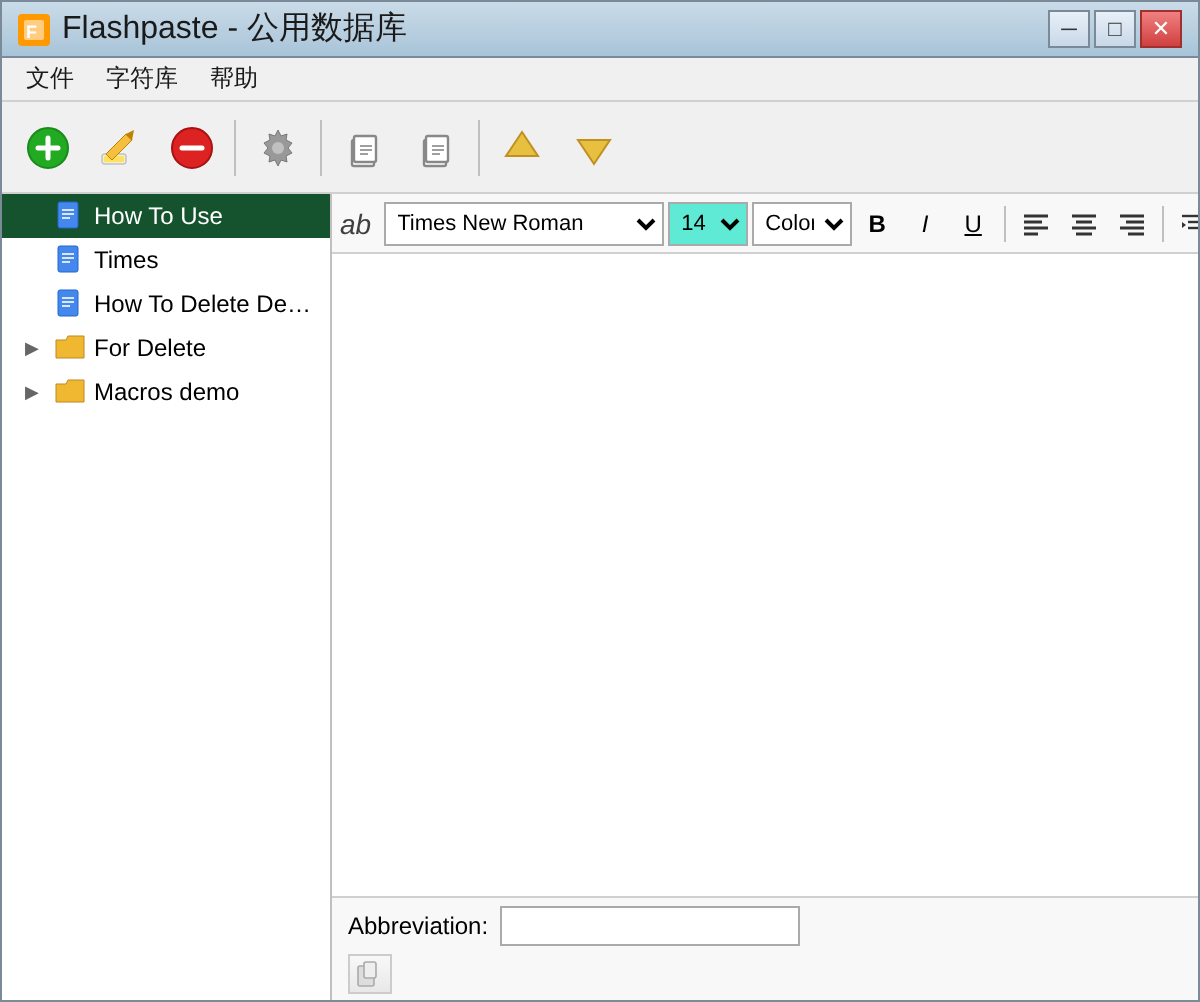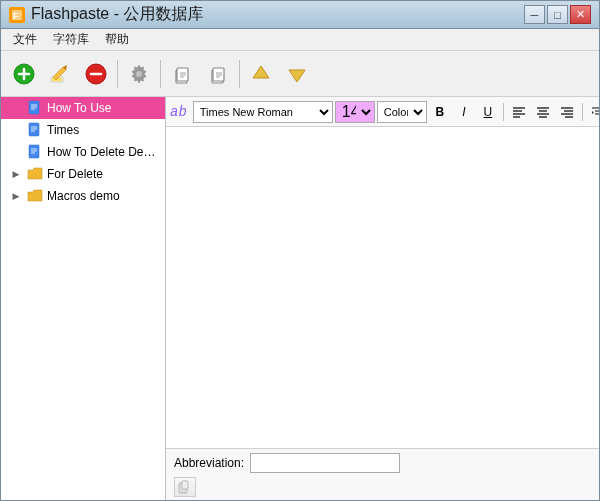--- a/index.html
+++ b/index.html
@@ -136,21 +136,21 @@
       align-items: center;
       height: 22px;
       padding-left: 8px;
       cursor: pointer;
       font-size: 12px;
       gap: 4px;
       white-space: nowrap;
       overflow: hidden;
     }
     .tree-item.selected {
-      background: #ec4899;
+      background: #14532d;
       color: white;
     }
     .tree-item .expander {
       width: 14px;
       height: 14px;
       display: flex;
       align-items: center;
       justify-content: center;
       font-size: 9px;
       color: #666;
@@ -181,37 +181,37 @@
       align-items: center;
       padding: 2px 4px;
       gap: 2px;
       border-bottom: 1px solid #d0d0d0;
       background: #f8f8f8;
       flex-wrap: nowrap;
     }
     .editor-font-icon {
       font-style: italic;
       font-size: 14px;
-      color: #8b5cf6;
+      color: #404040;
       margin-right: 4px;
-      font-family: Liberation Mono, monospace;
+      font-family: Liberation Sans, sans-serif;
     }
     .font-select {
       height: 22px;
       font-size: 11px;
       border: 1px solid #aaa;
       background: white;
       padding: 0 2px;
       width: 140px;
     }
     .size-select {
       height: 22px;
-      font-size: 16px;
+      font-size: 11px;
       border: 1px solid #aaa;
-      background: #f0abfc;
+      background: #5eead4;
       padding: 0 2px;
       width: 40px;
     }
     .color-select {
       height: 22px;
       font-size: 11px;
       border: 1px solid #aaa;
       background: white;
       padding: 0 2px;
       width: 50px;

